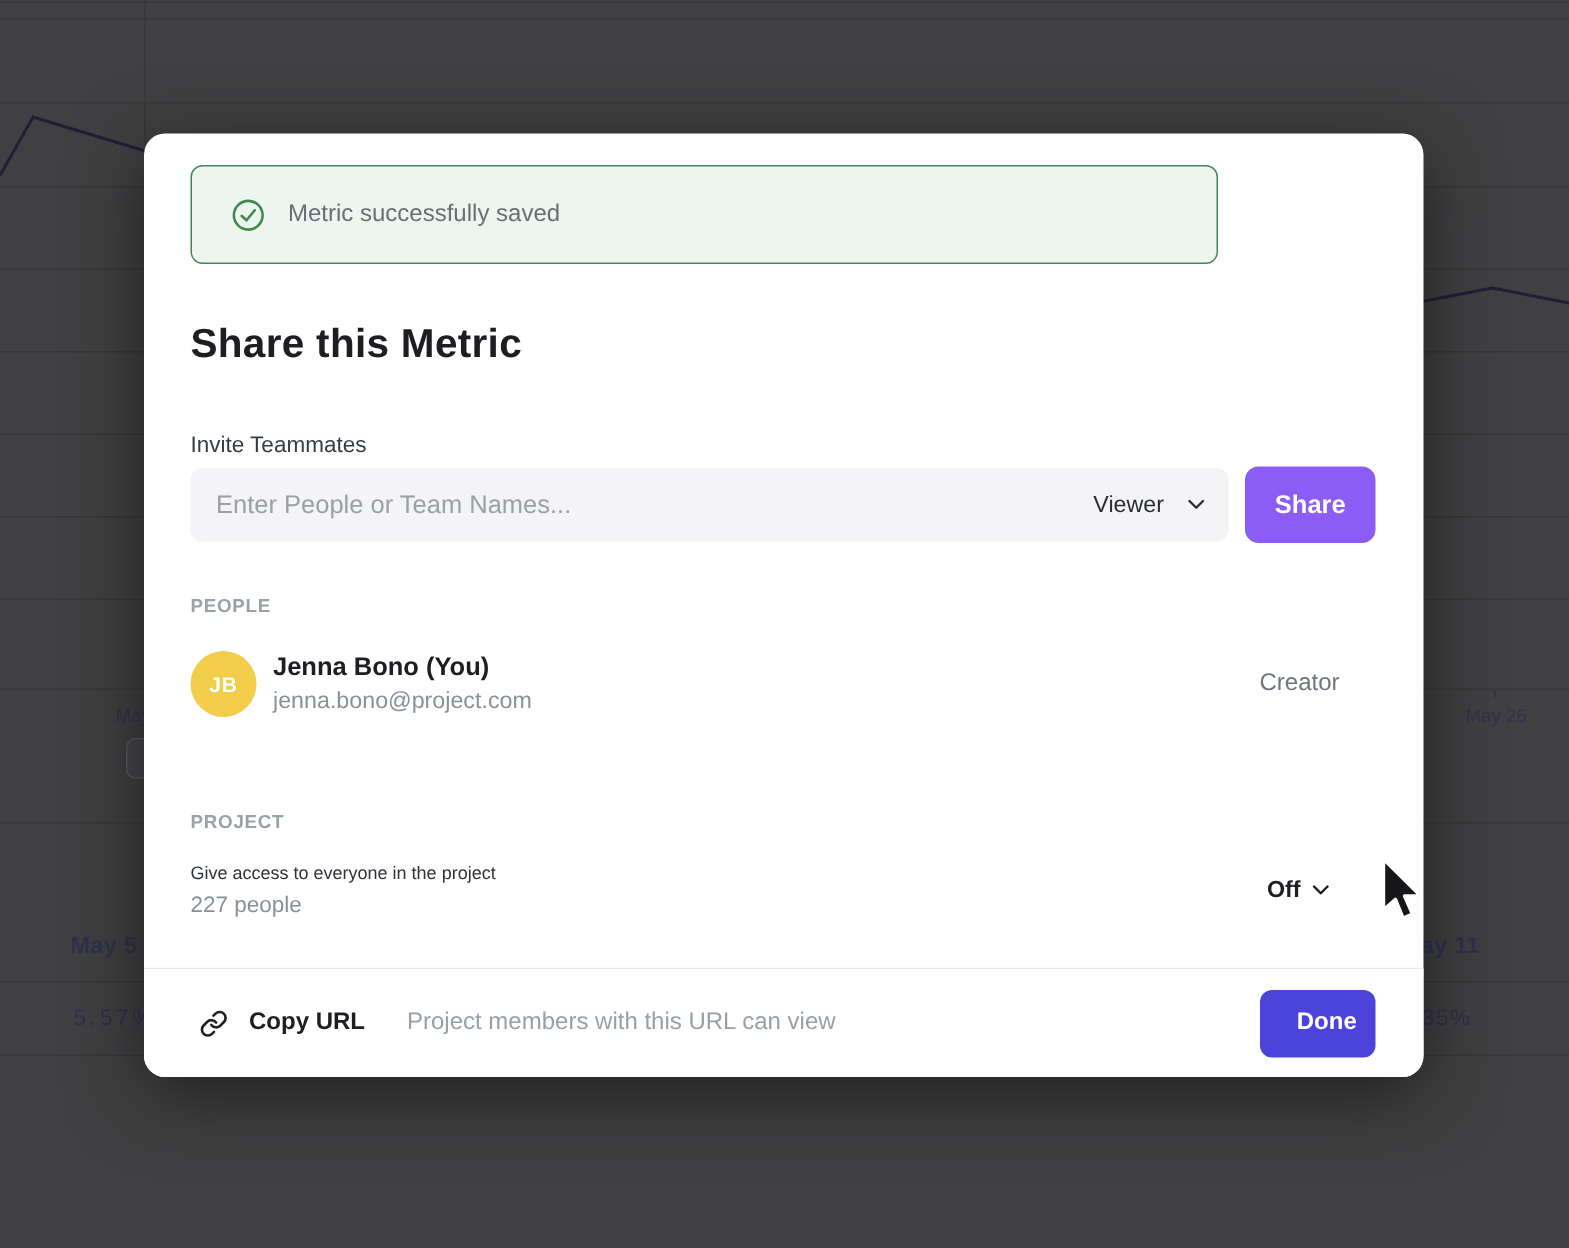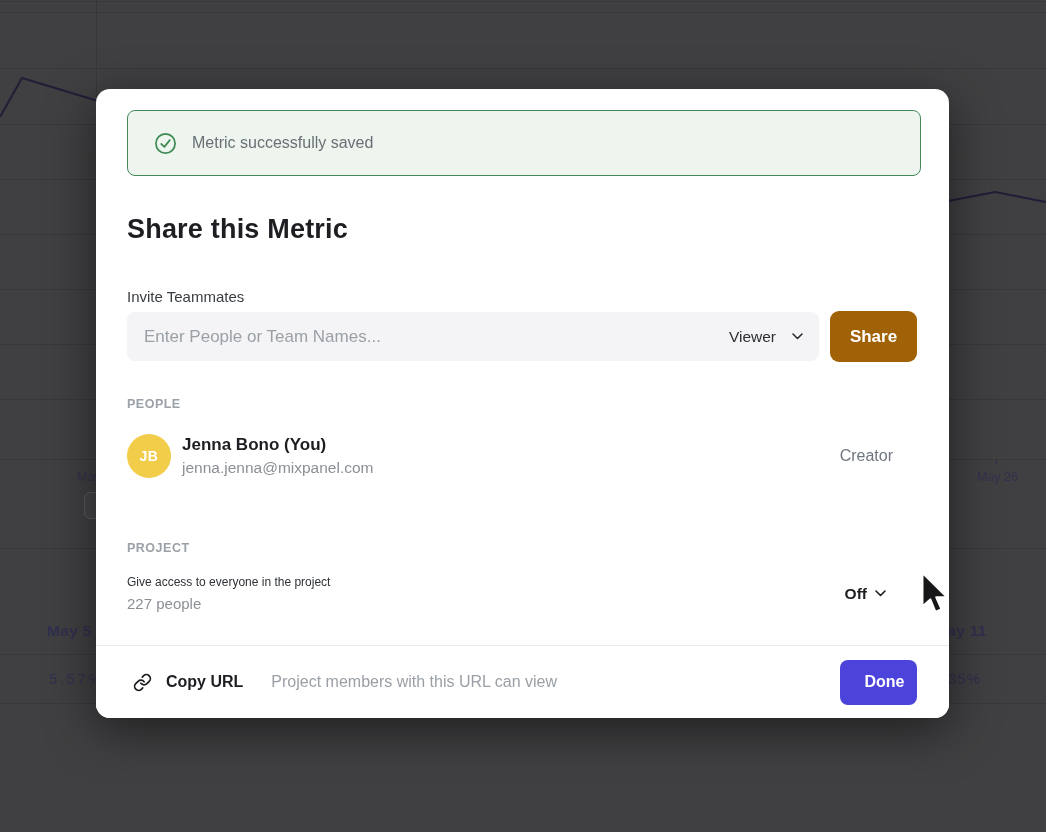--- a/index.html
+++ b/index.html
@@ -34,21 +34,21 @@
     white-space: nowrap; letter-spacing: 2.5px;
   }
 
   
   .modal {
     position: absolute; left: 96px; top: 89px; width: 853px; height: 629px;
     background: #ffffff; border-radius: 14px; z-index: 10;
     box-shadow: 0 12px 48px rgba(0,0,0,.5);
   }
   .banner {
-    position: absolute; left: 31px; top: 21px; width: 794px; height: 66px;
+    position: absolute; left: 31px; top: 21px; width: 685px; height: 66px;
     background: #eef5ef; border: 1px solid #43885a; border-radius: 8px;
     display: flex; align-items: center; padding-left: 26px;
   }
   .banner-icon { width: 23px; height: 23px; flex: 0 0 auto; }
   .banner-text { margin-left: 15px; font-size: 16px; color: #696f75; }
 
   .modal-title {
     position: absolute; left: 31px; top: 125px;
     font-size: 27px; font-weight: 800; color: #1d1d22; letter-spacing: .2px;
   }
@@ -70,21 +70,21 @@
     font-family: inherit; font-size: 17px; color: #14532d; min-width: 0;
   }
   .invite-input::placeholder { color: #9aa0a6; opacity: 1; }
   .role-select {
     display: flex; align-items: center; gap: 16px; cursor: pointer;
     font-size: 15.5px; font-weight: 500; color: #2b2e33; white-space: nowrap;
   }
   .chevron { width: 11px; height: 7px; display: block; }
   .share-btn {
     flex: 0 0 auto; width: 87px; height: 51px; border: none; border-radius: 9px;
-    background: #a16207; color: #ffffff; font-family: inherit;
+    background: #8b5cf6; color: #ffffff; font-family: inherit;
     font-size: 17px; font-weight: 700; cursor: default;
   }
 
   .section-label {
     position: absolute; left: 31px;
     font-size: 12.5px; font-weight: 600; letter-spacing: .5px; color: #9ba1a8;
   }
   .people-label { top: 308px; }
   .person-row {
     position: absolute; left: 31px; top: 345px; right: 56px; height: 44px;
@@ -196,21 +196,21 @@
     </div>
     <button class="share-btn">Share</button>
   </div>
 
   <div class="section-label people-label">PEOPLE</div>
 
   <div class="person-row">
     <div class="avatar">JB</div>
     <div class="person-info">
       <div class="person-name">Jenna Bono (You)</div>
-      <div class="person-email">jenna.jenna@mixpanel.com</div>
+      <div class="person-email">jenna.bono@project.com</div>
     </div>
     <div class="person-role">Creator</div>
   </div>
 
   <div class="section-label project-label">PROJECT</div>
 
   <div class="project-row">
     <div class="project-info">
       <div class="project-title">Give access to everyone in the project</div>
       <div class="project-sub">227 people</div>

